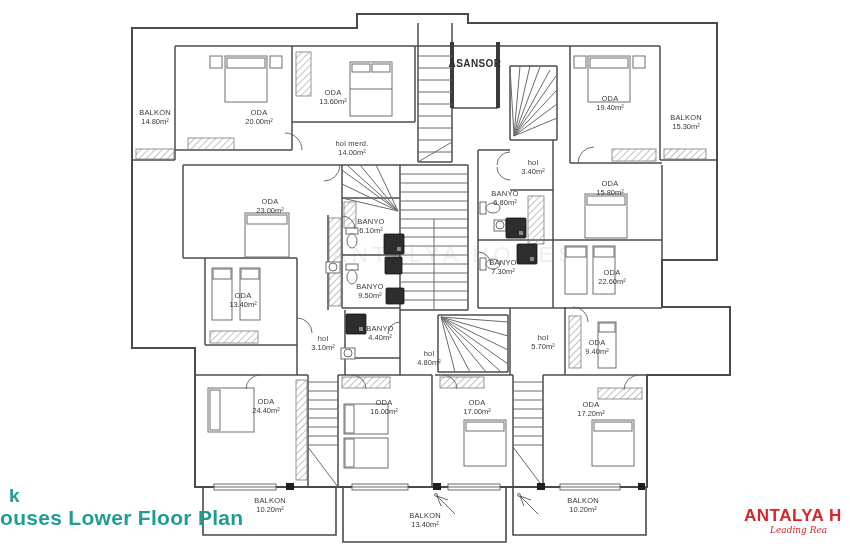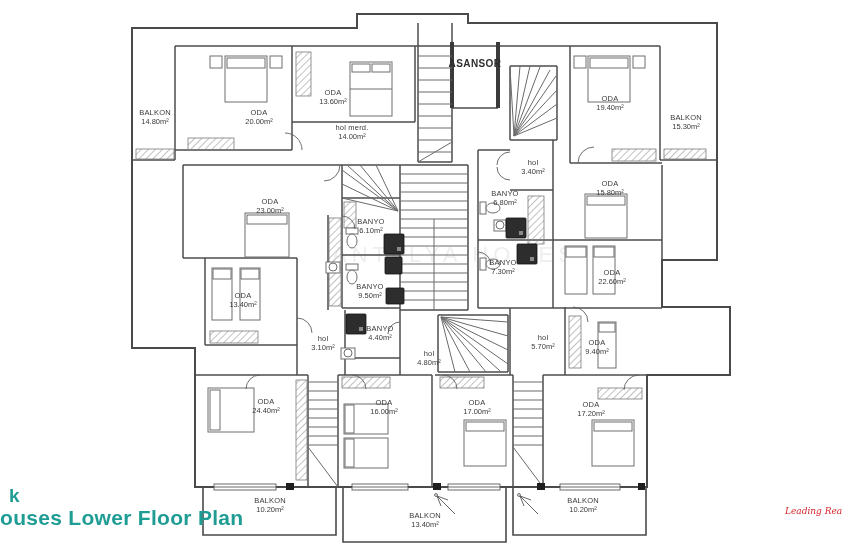--- a/index.html
+++ b/index.html
@@ -10,21 +10,21 @@
       font-size:7.5px;line-height:1.25;color:#3a3a3a;white-space:nowrap;z-index:5;}
   .rl .nm{letter-spacing:.2px;}
   .elv{position:absolute;transform:translate(-50%,-50%);font-size:10px;font-weight:bold;
        letter-spacing:.4px;color:#2e2e2e;z-index:5;}
   .caption{position:absolute;left:0;top:486px;color:#1f9d95;z-index:6;}
   .caption .l1{display:block;font-size:19px;font-weight:700;padding-left:9px;line-height:1.05;}
   .caption .l2{display:block;font-size:21px;font-weight:700;letter-spacing:.3px;line-height:1.15;}
   .logo{position:absolute;left:744px;top:507px;width:106px;overflow:hidden;color:#d6252b;z-index:6;}
   .logo .name{font-size:17px;font-weight:800;letter-spacing:.5px;white-space:nowrap;line-height:1.1;}
   .logo .tag{font-family:"DejaVu Serif",serif;font-style:italic;font-size:9px;
-             margin-left:41px;white-space:nowrap;line-height:1;}
+             margin-left:26px;white-space:nowrap;line-height:1;}
 </style>
 </head>
 <body>
 
 <div class="stage">
 
 <svg width="850" height="550" viewBox="0 0 850 550">
   <defs>
     <pattern id="hatch" width="5" height="5" patternUnits="userSpaceOnUse" patternTransform="rotate(45)">
       <line x1="0" y1="0" x2="0" y2="5" stroke="#8d8d8d" stroke-width="1.1"></line>
@@ -205,21 +205,21 @@
       <div>14.80m²</div>
     </div>
 <div class="rl" style="left:259px;top:117px">
       <div class="nm">ODA</div>
       <div>20.00m²</div>
     </div>
 <div class="rl" style="left:333px;top:97px">
       <div class="nm">ODA</div>
       <div>13.60m²</div>
     </div>
-<div class="rl" style="left:352px;top:132px">
+<div class="rl" style="left:352px;top:148px">
       <div class="nm">hol merd.</div>
       <div>14.00m²</div>
     </div>
 <div class="rl" style="left:610px;top:103px">
       <div class="nm">ODA</div>
       <div>19.40m²</div>
     </div>
 <div class="rl" style="left:686px;top:122px">
       <div class="nm">BALKON</div>
       <div>15.30m²</div>
@@ -310,16 +310,17 @@
     </div>
 
 <div class="elv" style="left:475px;top:63px">ASANSOR</div>
 
 <div class="caption">
   <span class="l1">k</span>
   <span class="l2">ouses Lower Floor Plan</span>
 </div>
 
 <div class="logo">
+  <div class="name">ANTALYA H</div>
   <div class="tag">Leading Rea</div>
 </div>
 
 </div>
 
 </body></html>

